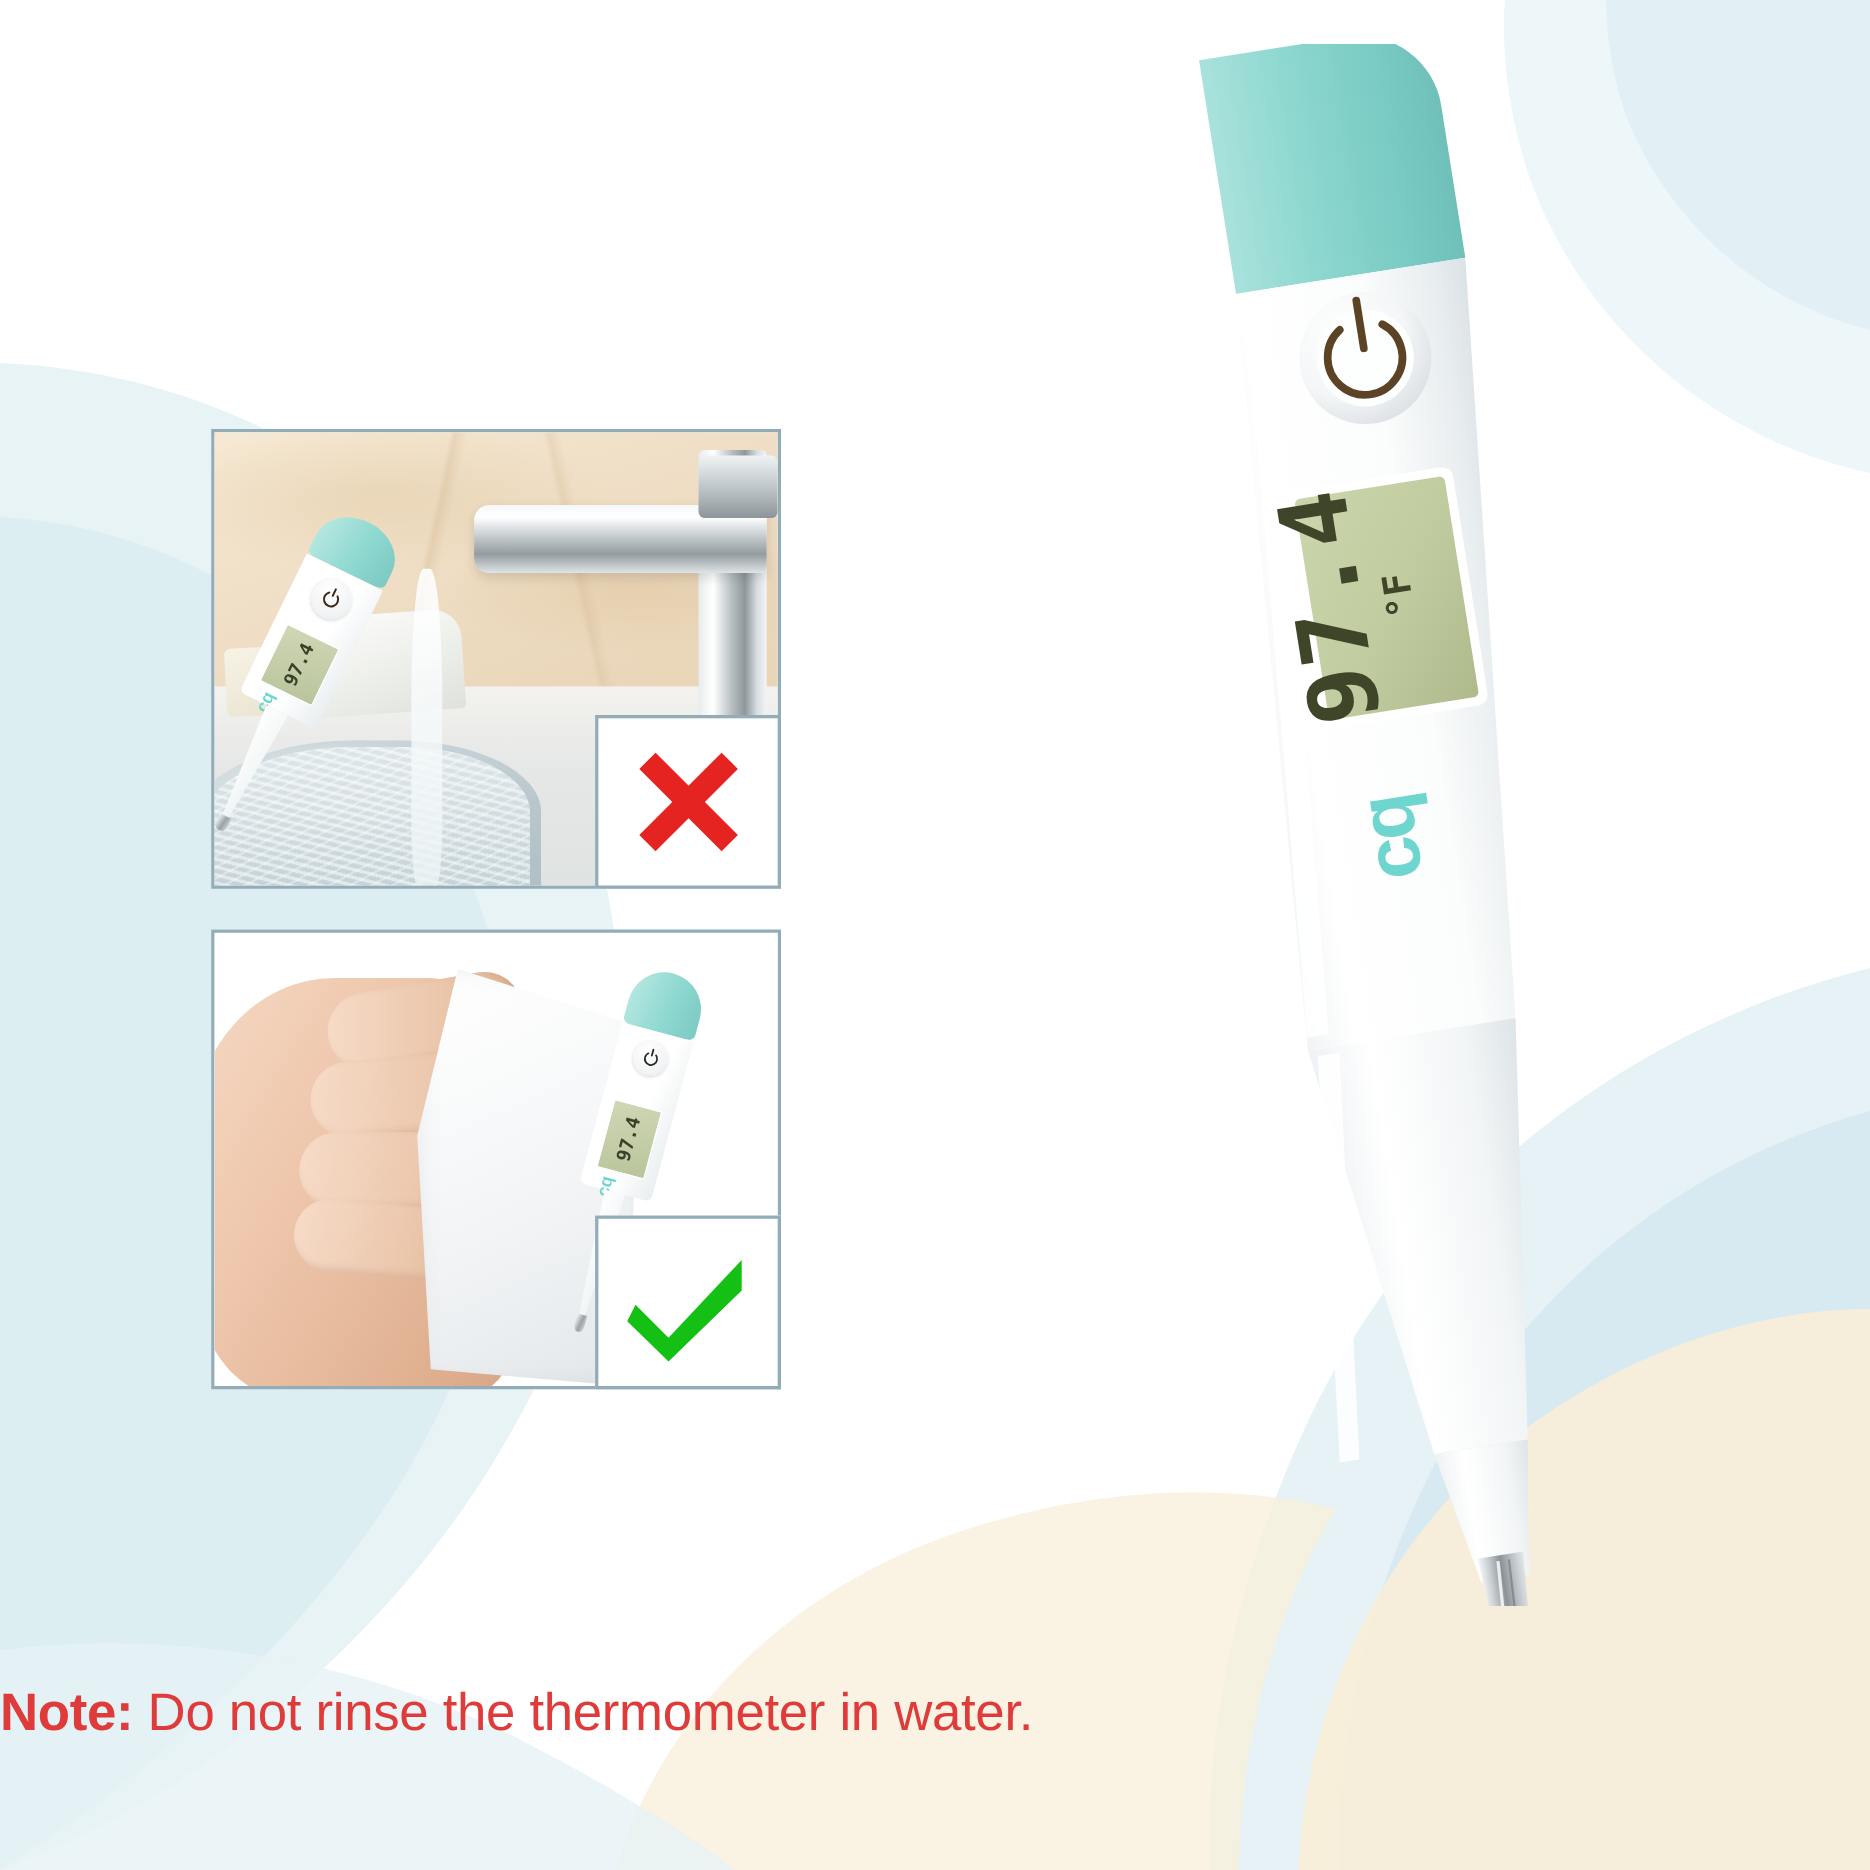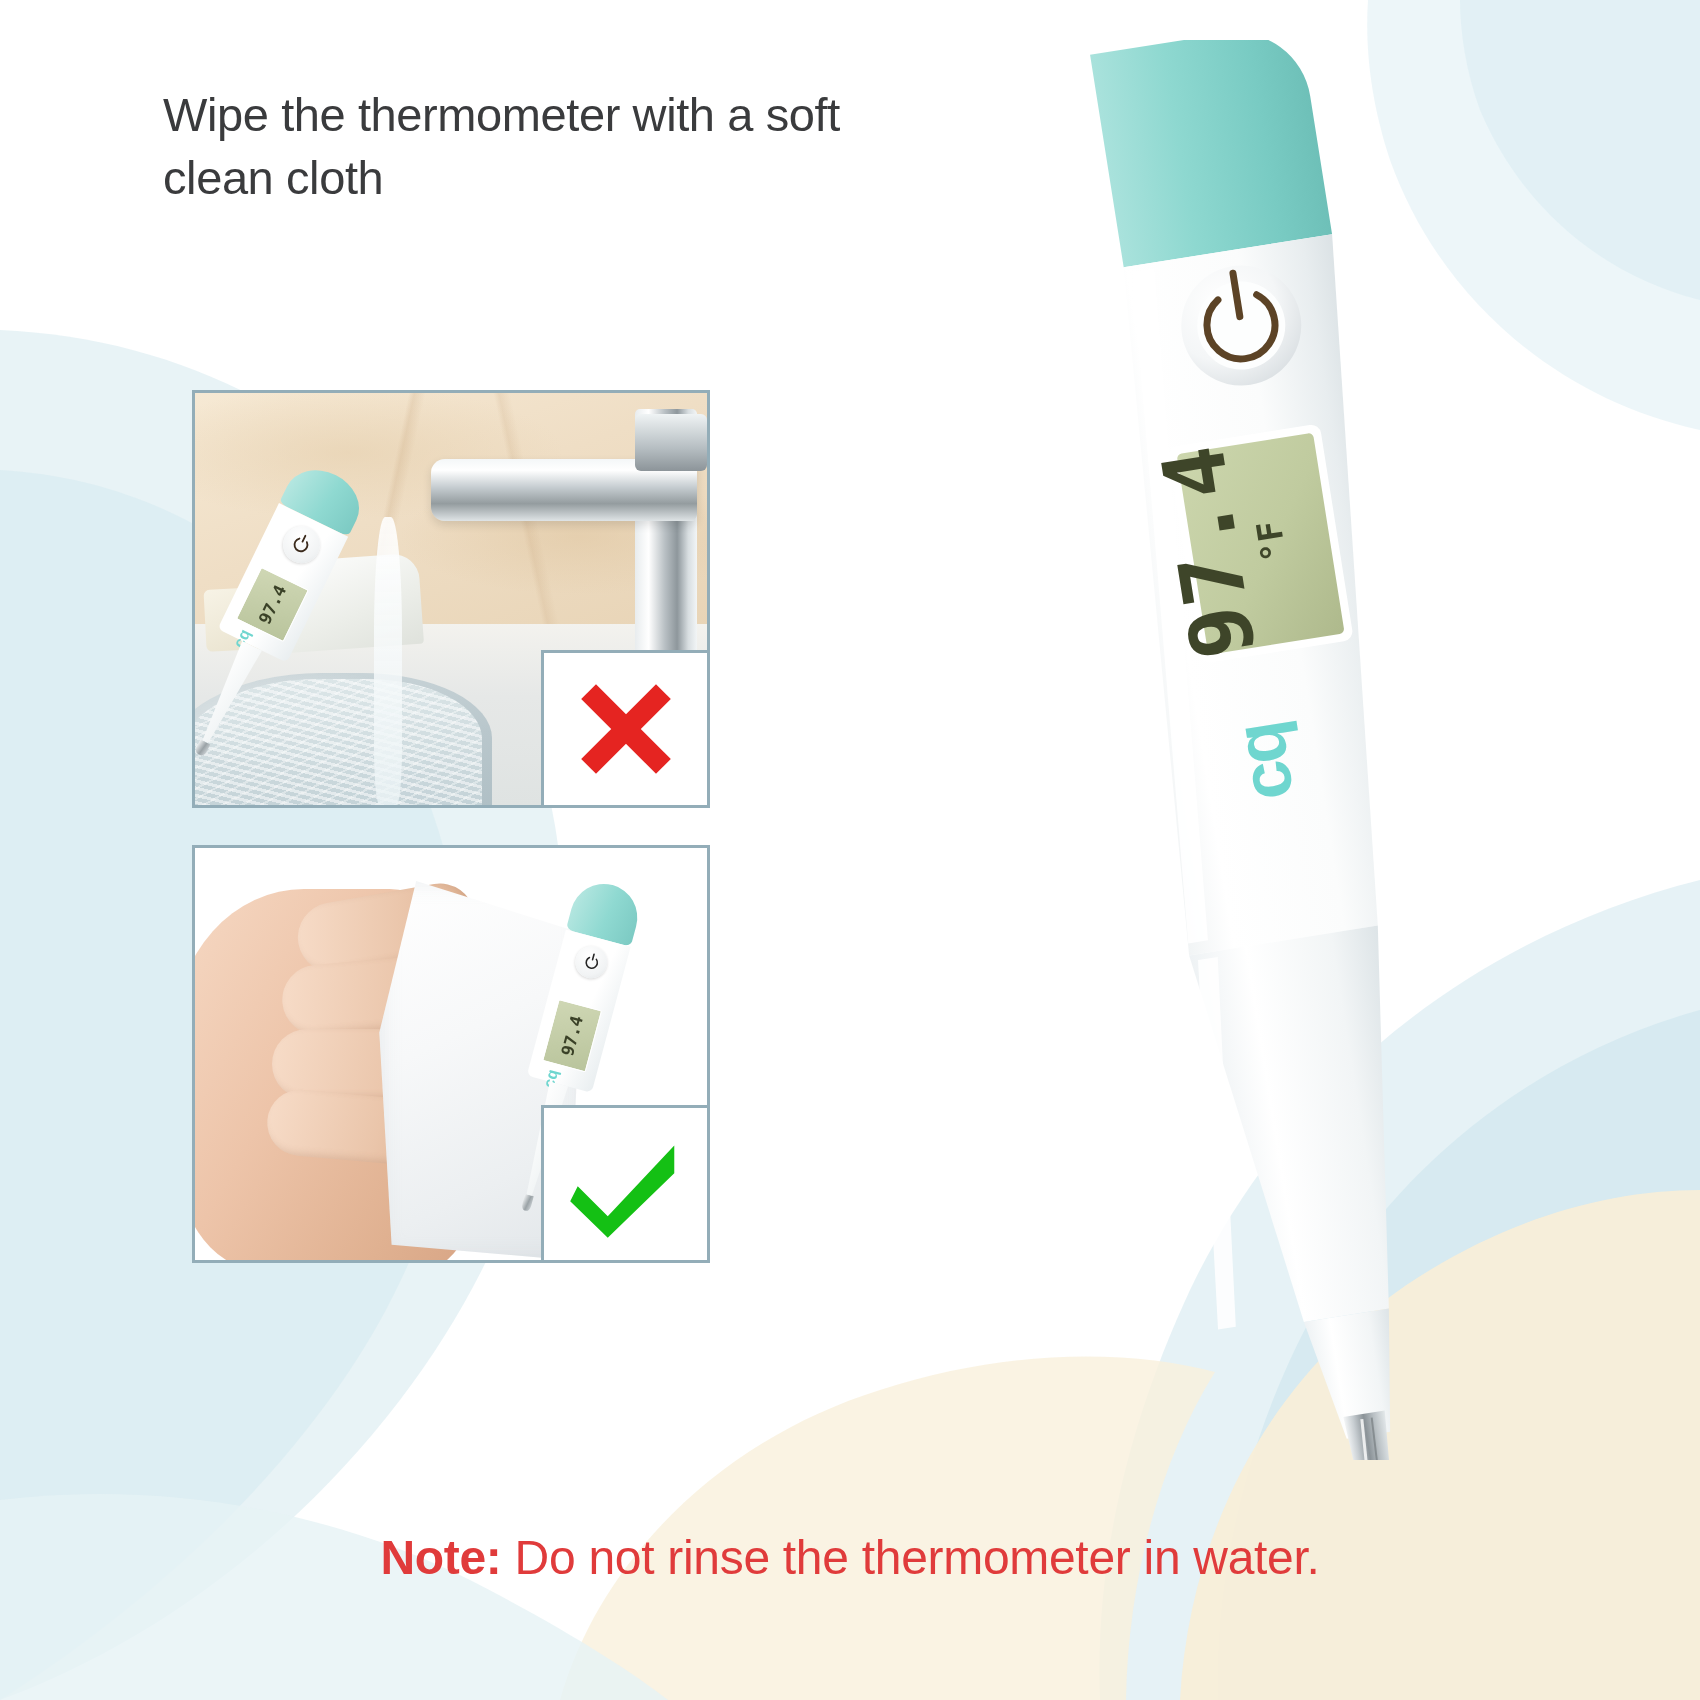--- a/index.html
+++ b/index.html
@@ -213,21 +213,20 @@
     position:absolute;
     left:838px; top:40px;
     width:560px; height:1420px;
     z-index:3;
   }
 
   
   #note-line{
     position:absolute;
     left:0; right:0; top:1530px;
-    text-align:center;
     font-size:48px;
     color:#e03b3b;
     z-index:7;
     letter-spacing:-0.3px;
   }
   #note-label{ font-weight:bold; }
   #note-text{ font-weight:400; }
 </style>
 </head>
 <body>
@@ -244,21 +243,20 @@
   <path d="M1700,880 C1480,935 1290,1080 1190,1290 C1120,1440 1095,1580 1100,1700 L1700,1700 Z" fill="#e3f1f5" opacity="0.9"></path>
   <path d="M1700,1010 C1520,1060 1370,1185 1290,1360 C1235,1480 1215,1600 1218,1700 L1700,1700 Z" fill="#d4e9f0" opacity="0.85"></path>
 
   <path d="M1180,1700 C1190,1520 1280,1360 1430,1270 C1520,1215 1615,1190 1700,1190 L1700,1700 Z" fill="#f8eed8" opacity="0.95"></path>
   <path d="M560,1700 C600,1560 720,1440 880,1390 C1010,1348 1130,1350 1215,1372 C1160,1460 1128,1580 1126,1700 Z" fill="#f9f0dc" opacity="0.8"></path>
 
   <path d="M0,1500 C160,1480 330,1510 470,1580 C560,1626 630,1670 668,1700 L0,1700 Z" fill="#e6f2f5" opacity="0.8"></path>
 </svg>
 
 <div class="header">
-  <div id="subtitle">Wipe the thermometer with a soft clean cloth</div>
 </div>
 
 <div class="panel" id="panel-rinse">
   <div class="photo">
     <div class="wall"></div>
     <div class="counter"></div>
     <div class="towel2"></div>
     <div class="towel"></div>
     <div class="basin"></div>
     <div class="faucet-body"></div>

